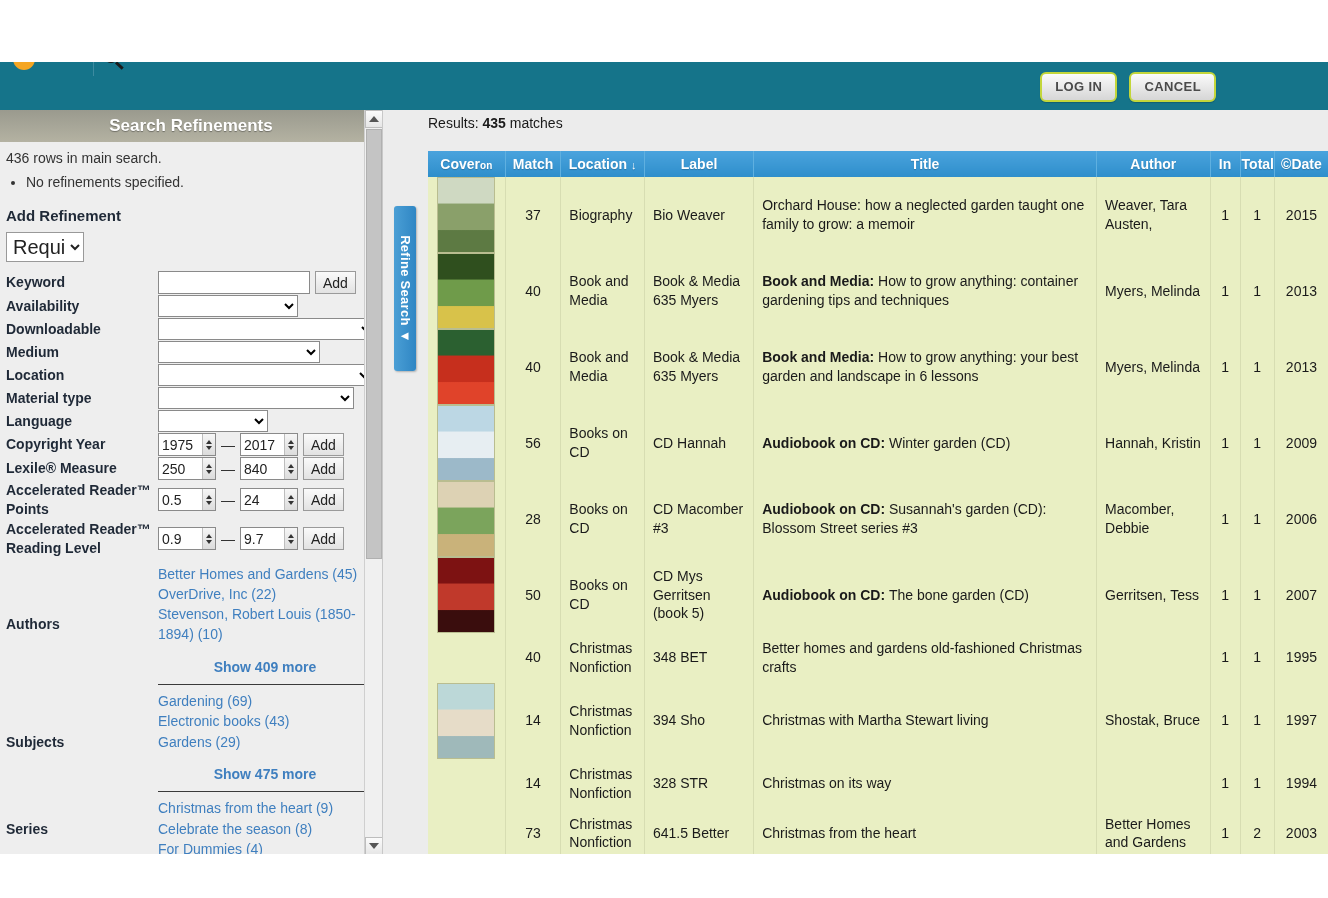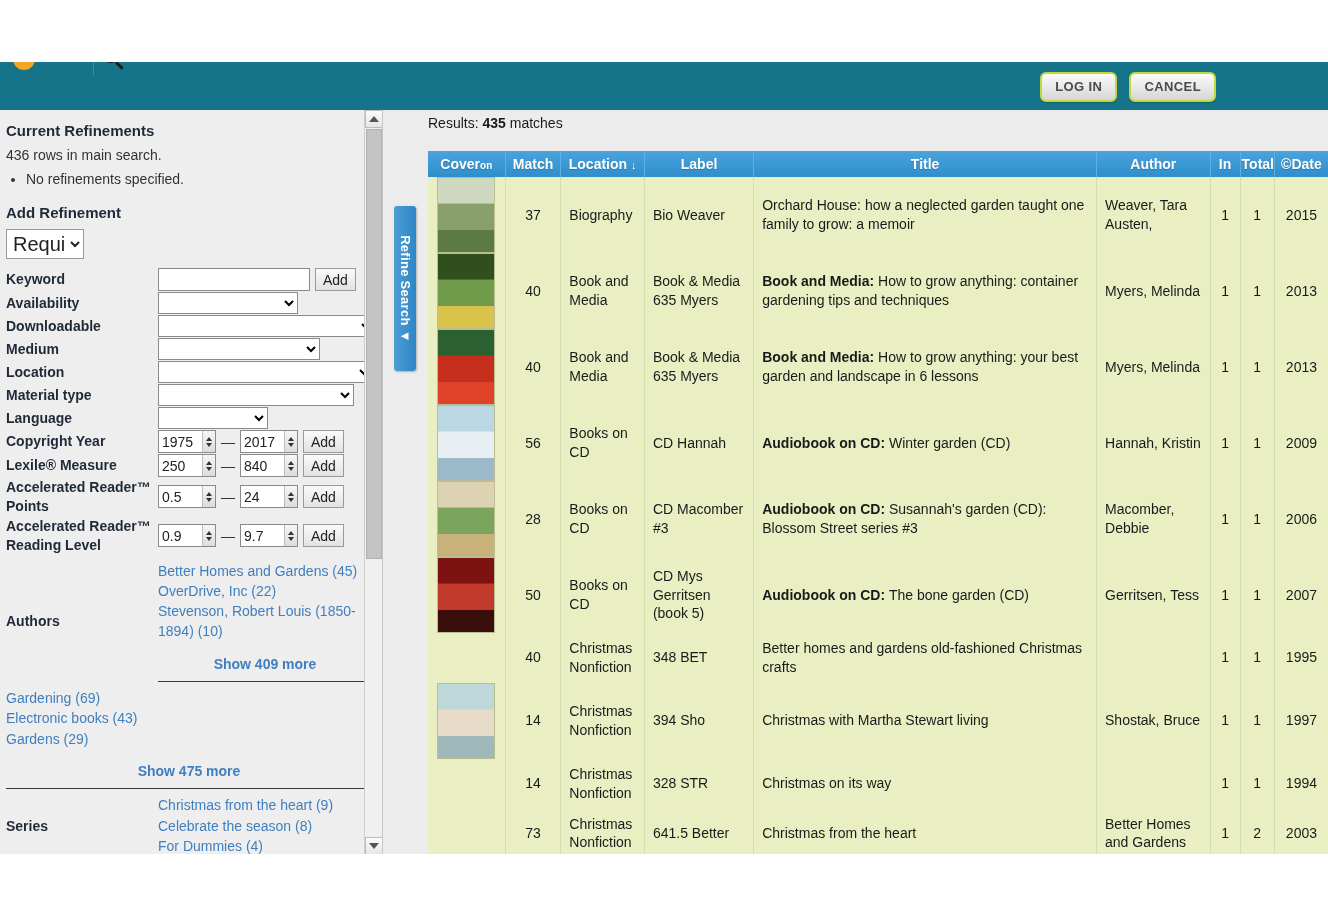--- a/index.html
+++ b/index.html
@@ -242,23 +242,23 @@
   </div>
 
   <div class="btn-group">
     <button class="pill-btn">LOG IN</button>
     <button class="pill-btn">CANCEL</button>
   </div>
 
   <div class="body-area">
 
     <div class="refine-panel">
+      <div class="refine-title">Search Refinements</div>
 
       <div class="refine-inner">
-        <div class="sec-head">Current Refinements</div>
         <p class="plain-line">436 rows in main search.</p>
         <ul class="bullets">
           <li>No refinements specified.</li>
         </ul>
 
         <div class="sec-head">Add Refinement</div>
 
         <select class="sel-require">
           <option>Require</option>
         </select>
@@ -410,20 +410,21 @@
               <div class="facet-label">Authors</div>
               <div class="facet-list">
                 <a href="#">Better Homes and Gardens (45)</a>
                 <a href="#">OverDrive, Inc (22)</a>
                 <a href="#">Stevenson, Robert Louis (1850-1894) (10)</a>
                 <a href="#" class="facet-more">Show 409 more</a>
                 <div class="facet-sep"></div>
               </div>
             </div>
             <div class="facet-row">
+              <div class="facet-label">Subjects</div>
               <div class="facet-list">
                 <a href="#">Gardening (69)</a>
                 <a href="#">Electronic books (43)</a>
                 <a href="#">Gardens (29)</a>
                 <a href="#" class="facet-more">Show 475 more</a>
                 <div class="facet-sep"></div>
               </div>
             </div>
             <div class="facet-row">
               <div class="facet-label">Series</div>

